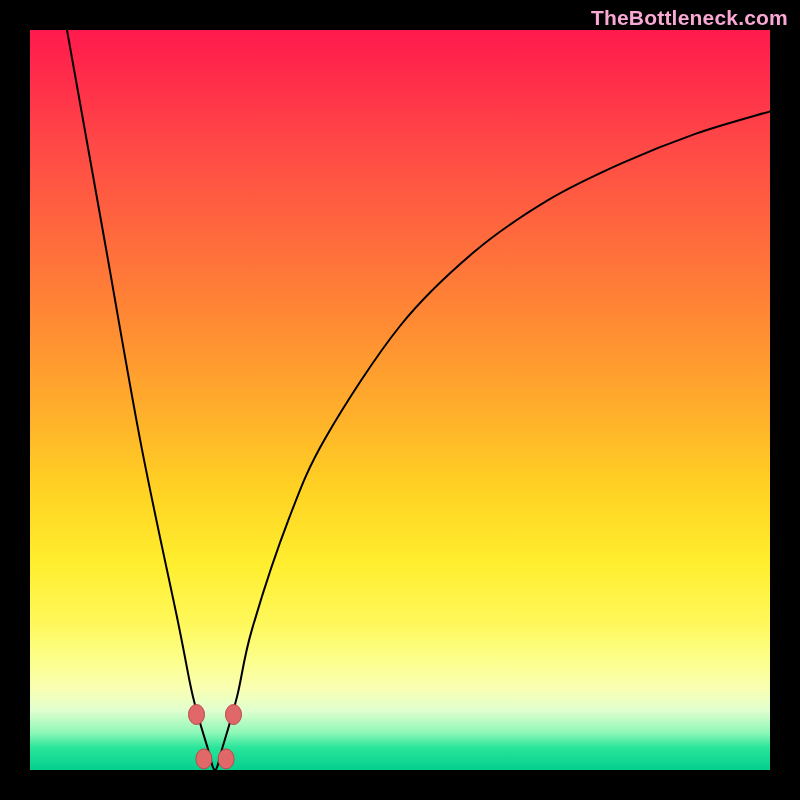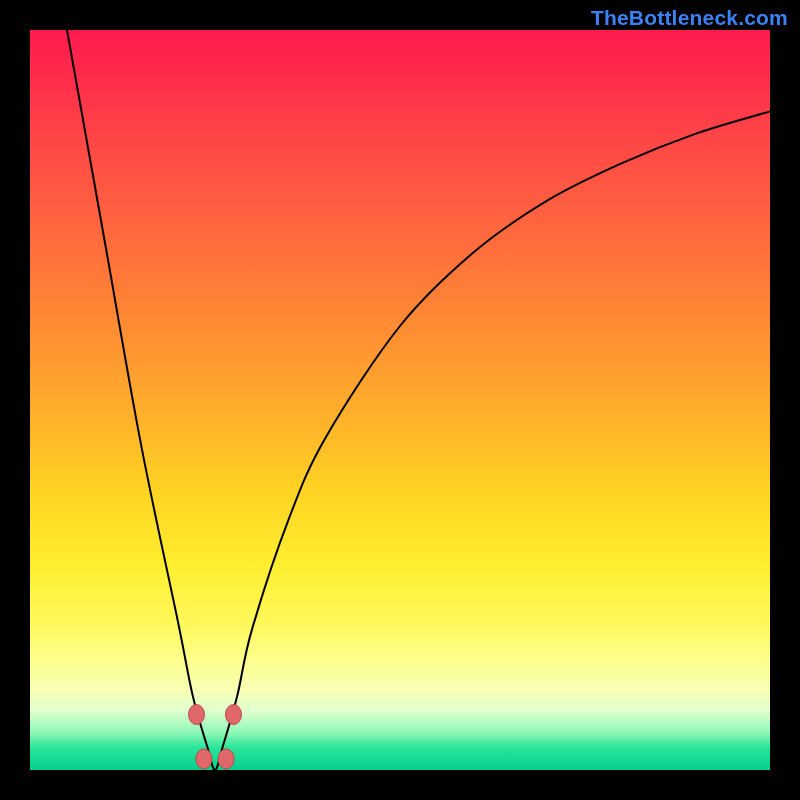--- a/index.html
+++ b/index.html
@@ -38,21 +38,21 @@
     #e0ffcf 92%,
     #8cf7b6 95%,
     #28e59a 97%,
     #04cf8e 100%
   );
 }
 .watermark {
   position: absolute;
   top: 6px;
   right: 12px;
-  color: #3b82f6;
+  color: #f9a8d4;
   font-size: 21px;
   font-weight: 600;
   letter-spacing: 0.2px;
 }
 svg.curve {
   position: absolute;
   left: 0;
   top: 0;
   width: 740px;
   height: 740px;

